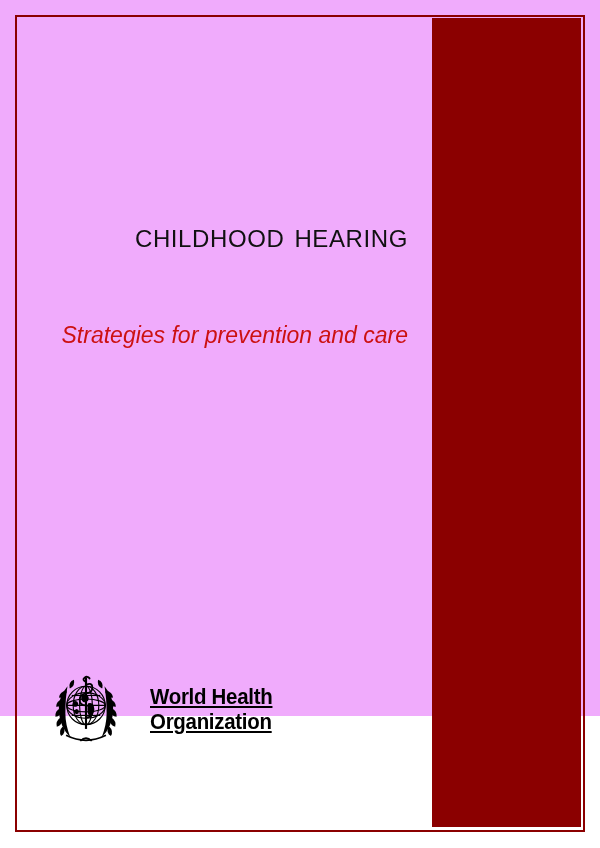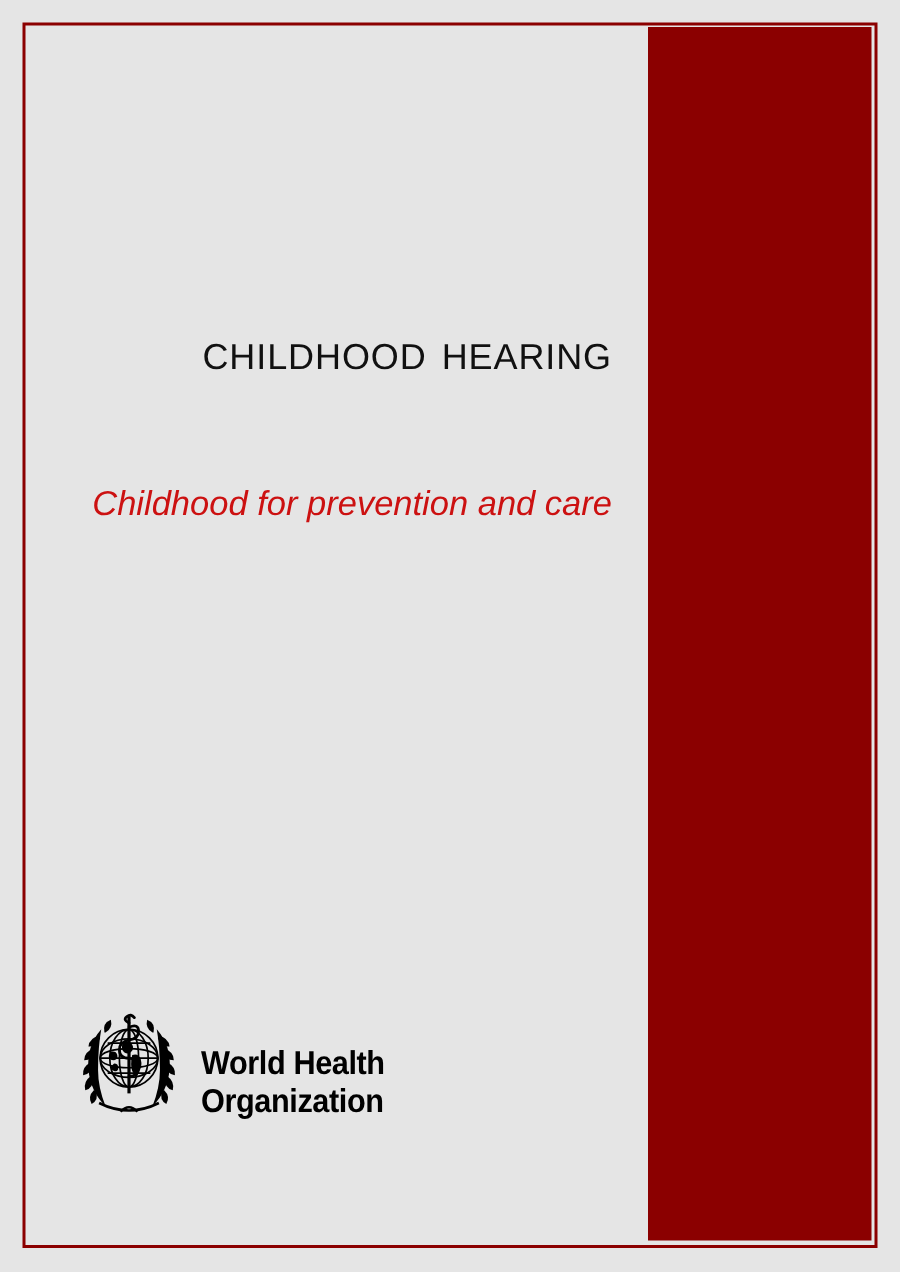--- a/index.html
+++ b/index.html
@@ -10,22 +10,22 @@
   body {
     width: 600px;
     height: 848px;
     overflow: hidden;
     font-family: "Liberation Sans", sans-serif;
   }
 
   .page {
     position: relative;
     width: 600px;
-    height: 848px;
-    background: #e5e5e5;
+    height: 716px;
+    background: #f0abfc;
   }
 
   
   .frame {
     position: absolute;
     left: 15px;
     top: 15px;
     width: 570px;
     height: 817px;
     border: 2px solid #8B0000;
@@ -82,22 +82,23 @@
     color: #CC1111;
     white-space: nowrap;
   }
 
   
   .who-logo {
     position: absolute;
     left: 50px;
     top: 672px;
     display: flex;
-    align-items: flex-end;
-    gap: 12px;
+    align-items: center;
+    gap: 28px;
+    text-decoration: underline;
   }
   .who-emblem {
     width: 72px;
     height: 74px;
     display: block;
   }
   .who-wordmark {
     font-family: "Liberation Sans", sans-serif;
     font-weight: bold;
     font-size: 22px;
@@ -116,21 +117,21 @@
 <div class="page">
 
   <div class="side-band"></div>
 
   <div class="frame"></div>
 
   <div class="title-block">
     <h1 class="doc-title"><span class="line1">Childhood Hearing</span></h1>
   </div>
 
-  <p class="doc-subtitle">Childhood for prevention and care</p>
+  <p class="doc-subtitle">Strategies for prevention and care</p>
 
   <div class="who-logo">
     <svg class="who-emblem" viewBox="0 0 100 104" aria-hidden="true">
       <g fill="none" stroke="#000000" stroke-width="1.6">
 
         <circle cx="50" cy="47" r="27"></circle>
 
         <line x1="23" y1="47" x2="77" y2="47"></line>
         <ellipse cx="50" cy="47" rx="27" ry="9"></ellipse>
         <ellipse cx="50" cy="47" rx="27" ry="18"></ellipse>

